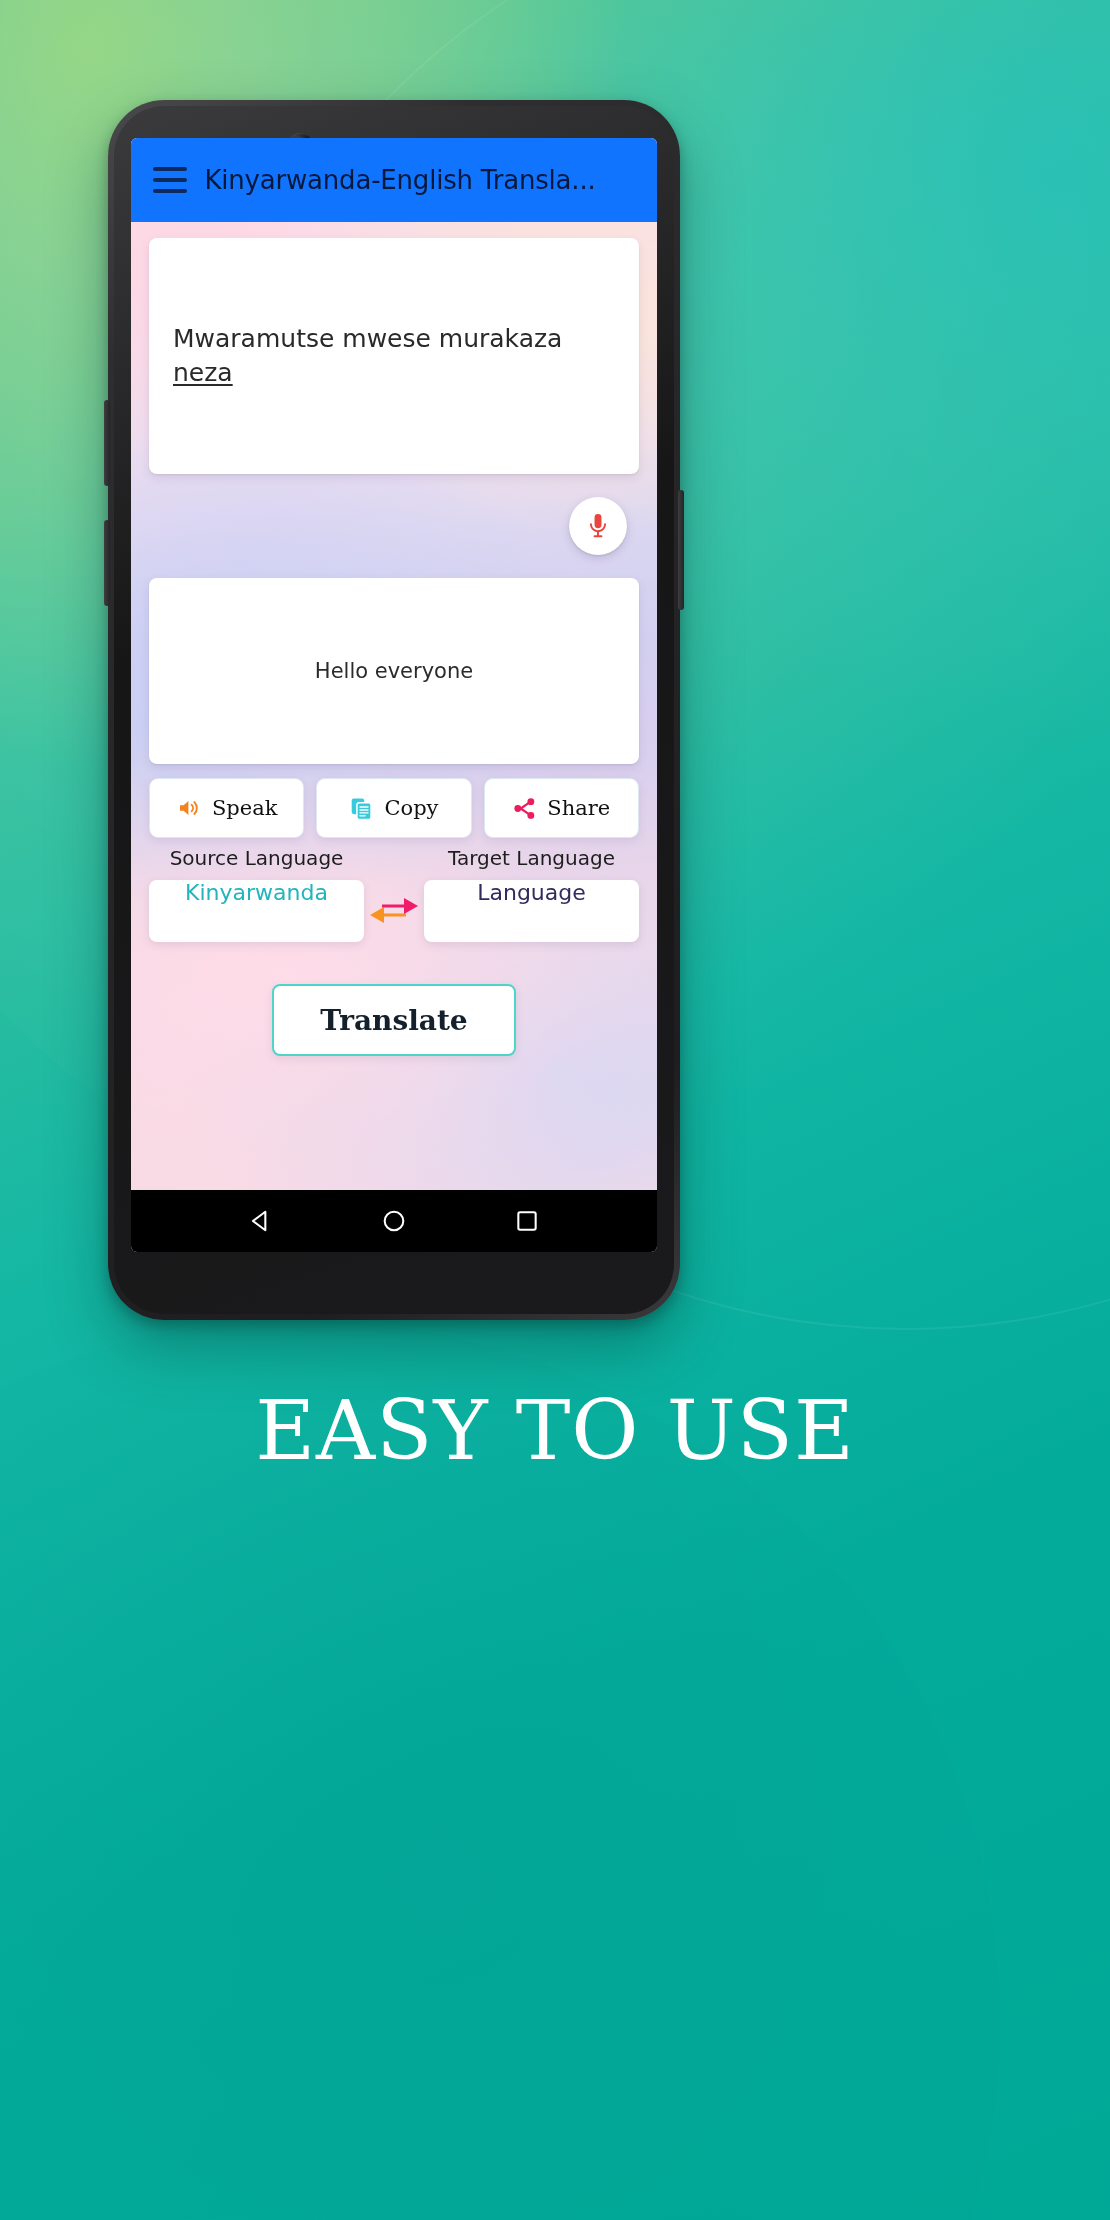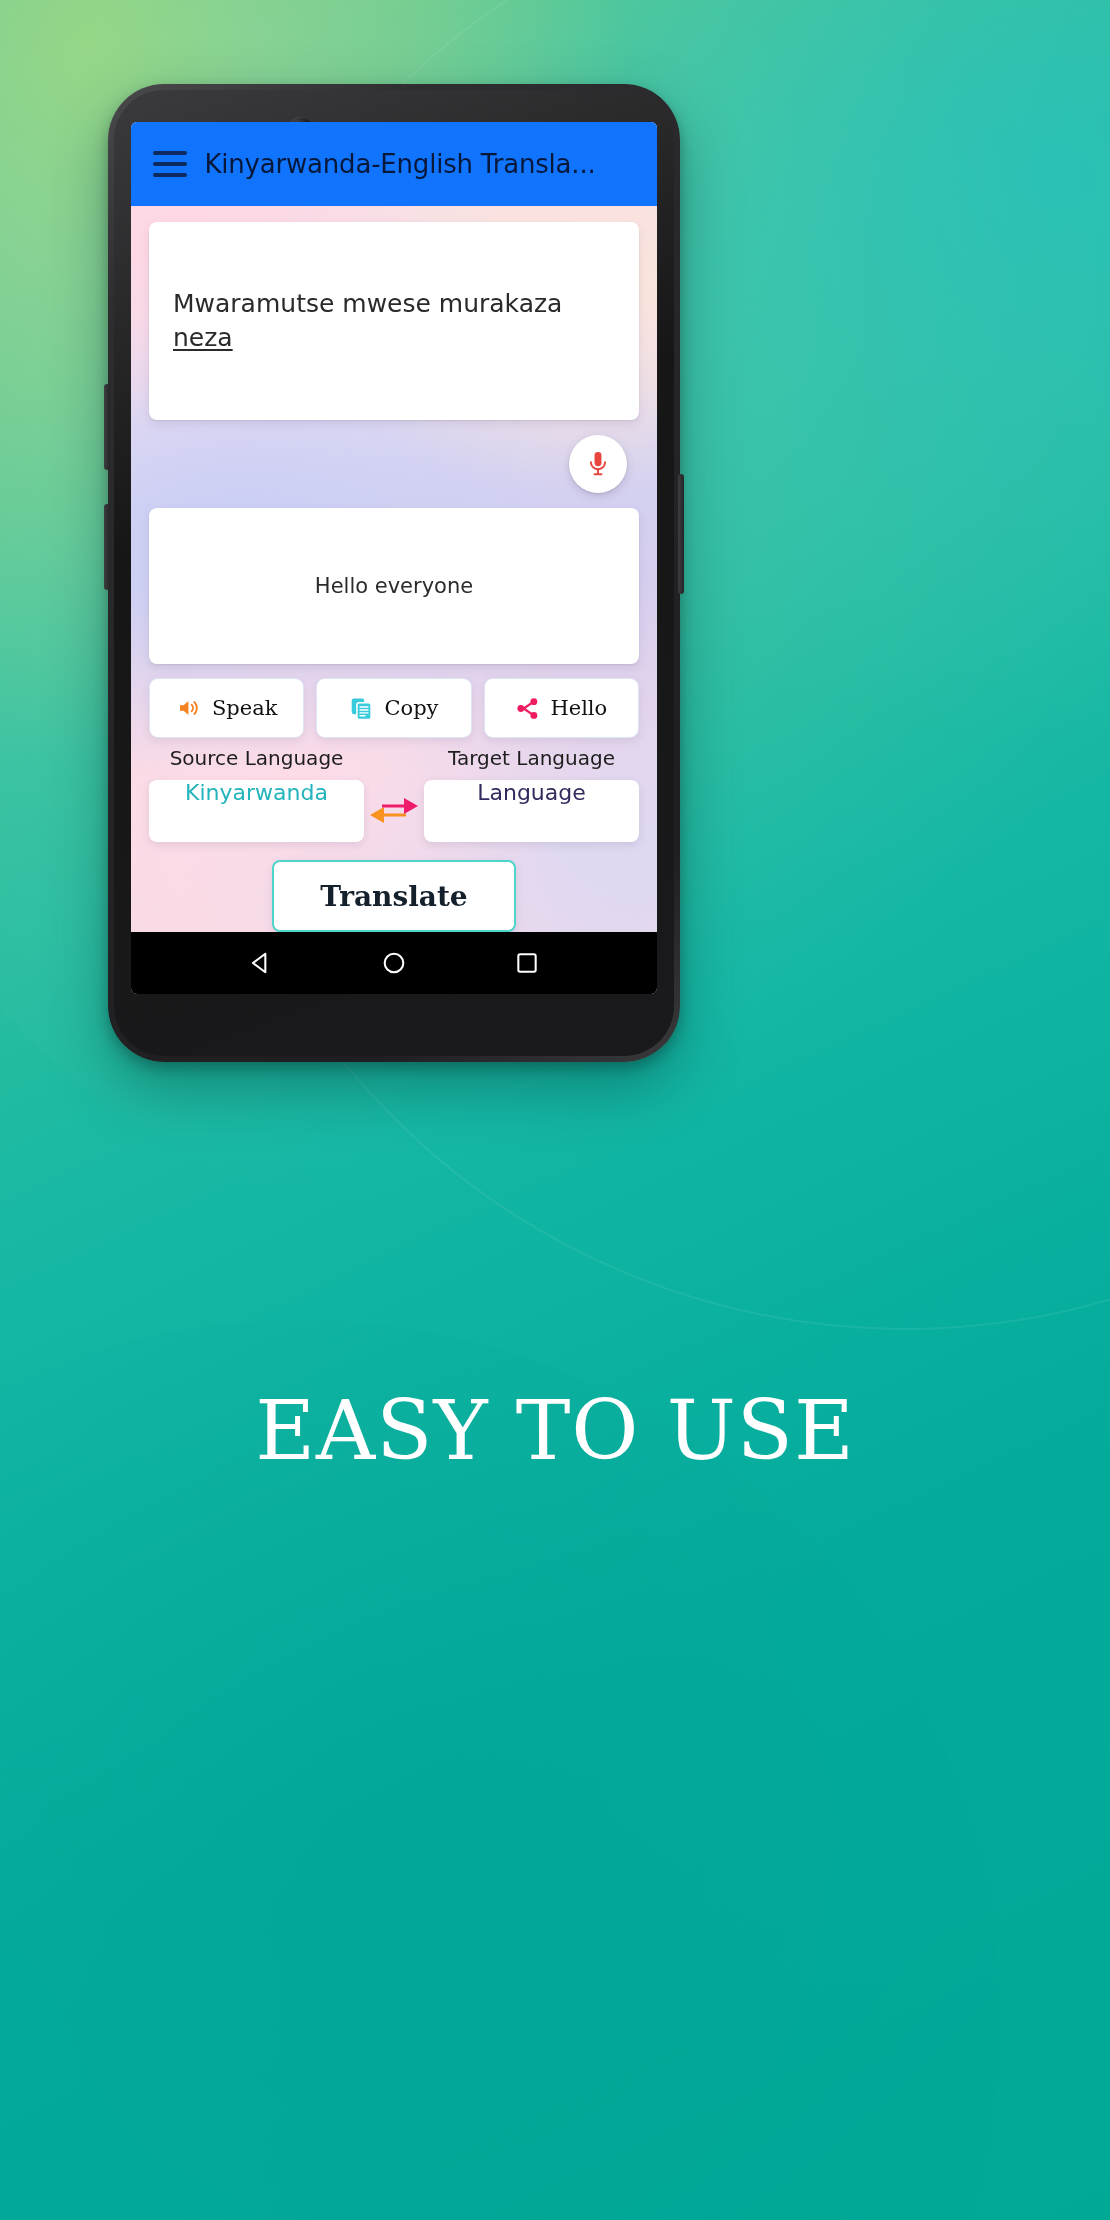--- a/index.html
+++ b/index.html
@@ -31,22 +31,22 @@
   }
   #bg .arc {
     position:absolute; right:-520px; top:-120px;
     width:1450px; height:1450px; border-radius:50%;
     border:2px solid rgba(255,255,255,0.07);
   }
 
   
   #phone {
     position:absolute;
-    left:108px; top:84px;
-    width:572px; height:978px;
+    left:108px; top:100px;
+    width:572px; height:1220px;
     border-radius:56px;
     background:linear-gradient(145deg,#4a4a4c 0%, #2e2e30 16%, #252527 50%, #1e1e20 84%, #3a3a3c 100%);
     box-shadow:0 26px 60px rgba(0,60,55,0.40), 0 6px 14px rgba(0,0,0,0.28);
     padding:6px;
   }
   #phone .inner-bezel {
     width:100%; height:100%;
     border-radius:50px;
     background:linear-gradient(160deg,#3b3b3d,#161617 40%,#1a1a1c 100%);
     padding:32px 17px 62px 17px;
@@ -254,21 +254,21 @@
     color:#342a5e;
   }
   #swap-button {
     flex:1 1 auto;
     display:flex; align-items:center; justify-content:center;
     cursor:pointer;
   }
 
   
   #translate-row {
-    margin-top:18px;
+    margin-top:42px;
     display:flex; justify-content:center;
   }
   #translate-button {
     width:244px; height:72px;
     background:#ffffff;
     border:2px solid #4fd4c9;
     border-radius:8px;
     display:flex; align-items:center; justify-content:center;
     box-shadow:0 3px 9px rgba(90,80,120,0.12);
     cursor:pointer;
@@ -386,21 +386,21 @@
           <div class="action-btn">
             <svg width="25" height="25" viewBox="0 0 24 24">
               <g stroke="#ef1b5f" stroke-width="2.1" stroke-linecap="round">
                 <line x1="8.4" y1="12" x2="16.2" y2="6.6"></line>
                 <line x1="8.4" y1="12" x2="16.2" y2="17.4"></line>
               </g>
               <circle cx="18.1" cy="5.4" r="3.3" fill="#ef1b5f"></circle>
               <circle cx="5.6" cy="12" r="3.3" fill="#ef1b5f"></circle>
               <circle cx="18.1" cy="18.6" r="3.3" fill="#ef1b5f"></circle>
             </svg>
-            <span class="lbl">Hello</span>
+            <span class="lbl">Share</span>
           </div>
 
         </div>
 
         <div id="lang-section">
           <div id="lang-labels">
             <div class="lab" id="lab-source">Source Language</div>
             <div id="lab-gap"></div>
             <div class="lab" id="lab-target">Target Language</div>
           </div>

